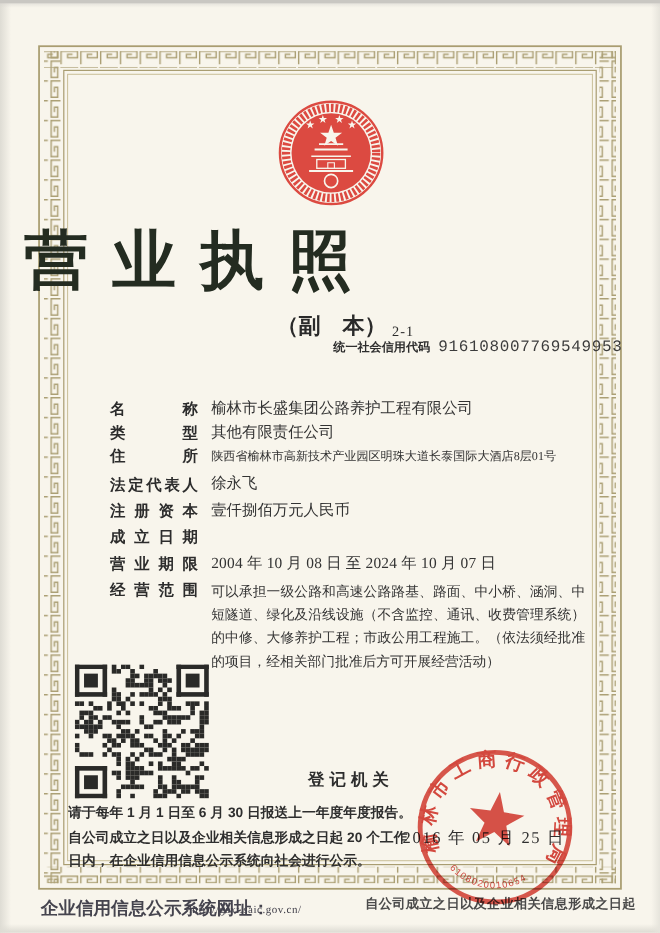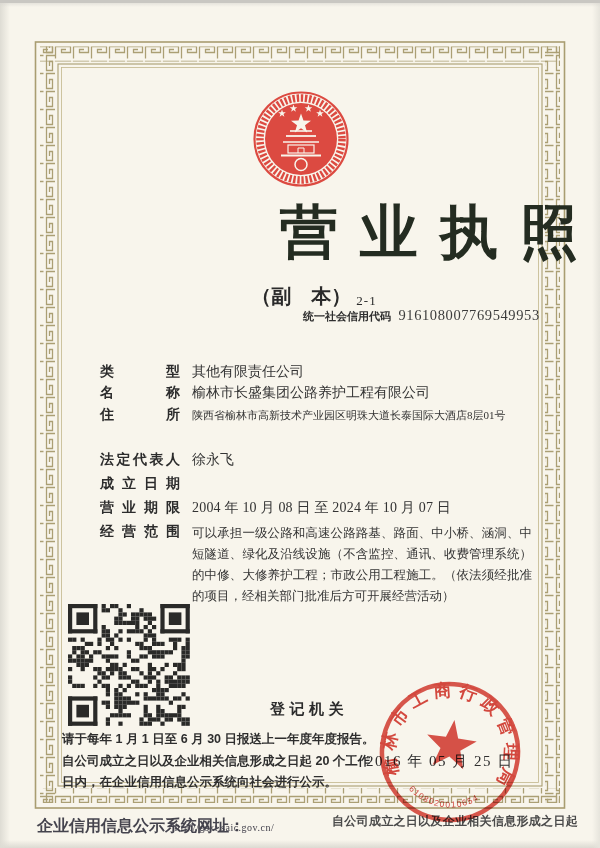--- a/index.html
+++ b/index.html
@@ -10,51 +10,51 @@
     background:
       linear-gradient(180deg,#d8d6d0 0px,rgba(216,214,208,0) 7px),
       linear-gradient(90deg,#dedcd4 0px,rgba(222,220,212,0) 10px),
       linear-gradient(270deg,#e6e4dc 0px,rgba(230,228,220,0) 8px),
       linear-gradient(0deg,#dcdad2 0px,rgba(220,218,210,0) 8px),
       #f8f5ec;
   }
   .frame{position:absolute;left:0;top:0;}
   .emblem{position:absolute;left:252px;top:83px;}
   .title{
-    position:absolute;left:0;top:205px;width:100%;text-align:right;
+    position:absolute;left:0;top:205px;width:100%;text-align:left;
     font-size:58px;font-weight:900;color:#242c21;
-    letter-spacing:0.38em;margin-right:-0.38em;text-indent:0.38em;line-height:1.1;font-family:Liberation Mono, monospace;
+    letter-spacing:0.38em;margin-right:-0.38em;text-indent:0.38em;line-height:1.1;
   }
   .subtitle{
     position:absolute;left:0;top:283px;width:100%;text-align:center;
     transform:translateX(14px);font-size:20px;font-weight:600;color:#2a2a2a;white-space:nowrap;
   }
   .subtitle .copyno{font-size:13px;font-weight:400;font-family:"Liberation Serif","DejaVu Serif",serif;margin-left:5px;position:relative;top:2px;letter-spacing:1px;}
   .credit{position:absolute;left:303px;top:306px;white-space:nowrap;}
   .credit .clabel{font-size:11px;font-weight:700;color:#2e2e2e;}
-  .credit .ccode{font-size:14.5px;font-family:Liberation Serif, serif;color:#3c3c3c;letter-spacing:0.6px;margin-left:3px;}
+  .credit .ccode{font-size:14.5px;font-family:Liberation Mono, monospace;color:#3c3c3c;letter-spacing:0.6px;margin-left:3px;}
   .fields{position:absolute;left:100px;top:363px;width:432px;}
   .frow{display:flex;align-items:flex-start;margin-bottom:7px;}
   .flabel{
     flex:0 0 80px;width:80px;font-size:14px;font-weight:700;color:#2c2c2c;
     text-align:justify;text-align-last:justify;line-height:17px;
   }
   .fvalue{
     margin-left:12px;flex:1;font-size:14px;line-height:17px;color:#333;
     font-family:"Liberation Serif","DejaVu Serif",serif;
   }
   .frow.r0{margin-bottom:5px;}
   .frow.r1{margin-bottom:4px;}
-  .frow.r2{margin-bottom:28px;}
+  .frow.r2{margin-bottom:9px;}
   .frow.r2 .fvalue{font-size:11px;white-space:nowrap;line-height:15px;padding-top:2px;}
   .frow.r5 .fvalue,.frow.r6 .fvalue{letter-spacing:0.2px;}
   .frow.r7{margin-bottom:0;}
   .frow.r7 .fvalue{font-size:12.5px;line-height:21px;text-align:justify;}
   .qr{position:absolute;left:68px;top:604px;width:122px;height:122px;}
-  .regauth{position:absolute;left:270px;top:700px;font-size:15px;font-weight:700;letter-spacing:4.5px;color:#2c2c2c;white-space:nowrap;}
+  .regauth{position:absolute;left:280px;top:700px;font-size:15px;font-weight:700;letter-spacing:4.5px;color:#2c2c2c;white-space:nowrap;}
   .issuedate{
     position:absolute;left:366px;top:752px;font-size:15px;color:#2f2f2f;white-space:nowrap;
     font-family:"Liberation Serif","DejaVu Serif",serif;letter-spacing:1.5px;z-index:1;
   }
   .seal{position:absolute;left:365px;top:667px;z-index:2;mix-blend-mode:multiply;opacity:0.9;}
   .notes{position:absolute;left:62px;top:729px;width:290px;font-size:12.5px;font-weight:600;line-height:21.5px;color:#2e2e2e;white-space:nowrap;}
   .foot-left{position:absolute;left:37px;top:816px;font-size:16px;font-weight:700;color:#45444e;white-space:nowrap;text-align:right;}
   .foot-url{position:absolute;left:172px;top:822px;font-size:10px;color:#403f4a;font-family:"Liberation Serif","DejaVu Serif",serif;letter-spacing:0.5px;white-space:nowrap;}
   .foot-right{position:absolute;left:332px;top:813px;font-size:12px;font-weight:600;color:#4a4a4a;letter-spacing:0.3px;white-space:nowrap;}
   .scan-top{position:absolute;top:0;left:0;right:0;height:3px;background:#c9c7c2;}
@@ -112,35 +112,39 @@
   <div class="subtitle">
     <span>（副　本）</span><span class="copyno">2-1</span>
   </div>
 
   <div class="credit">
     <span class="clabel">统一社会信用代码</span>
     <span class="ccode">916108007769549953</span>
   </div>
 
   <div class="fields">
+    <div class="frow r0">
+      <span class="flabel">名称</span>
+      <span class="fvalue">榆林市长盛集团公路养护工程有限公司</span>
+    </div>
     <div class="frow r1">
       <span class="flabel">类型</span>
       <span class="fvalue">其他有限责任公司</span>
     </div>
-    <div class="frow r0">
-      <span class="flabel">名称</span>
-      <span class="fvalue">榆林市长盛集团公路养护工程有限公司</span>
-    </div>
     <div class="frow r2">
       <span class="flabel">住所</span>
       <span class="fvalue">陕西省榆林市高新技术产业园区明珠大道长泰国际大酒店8层01号</span>
     </div>
     <div class="frow r3">
       <span class="flabel">法定代表人</span>
       <span class="fvalue">徐永飞</span>
+    </div>
+    <div class="frow r4">
+      <span class="flabel">注册资本</span>
+      <span class="fvalue">壹仟捌佰万元人民币</span>
     </div>
     <div class="frow r5">
       <span class="flabel">成立日期</span>
     </div>
     <div class="frow r6">
       <span class="flabel">营业期限</span>
       <span class="fvalue">2004 年 10 月 08 日 至 2024 年 10 月 07 日</span>
     </div>
     <div class="frow r7">
       <span class="flabel">经营范围</span>

